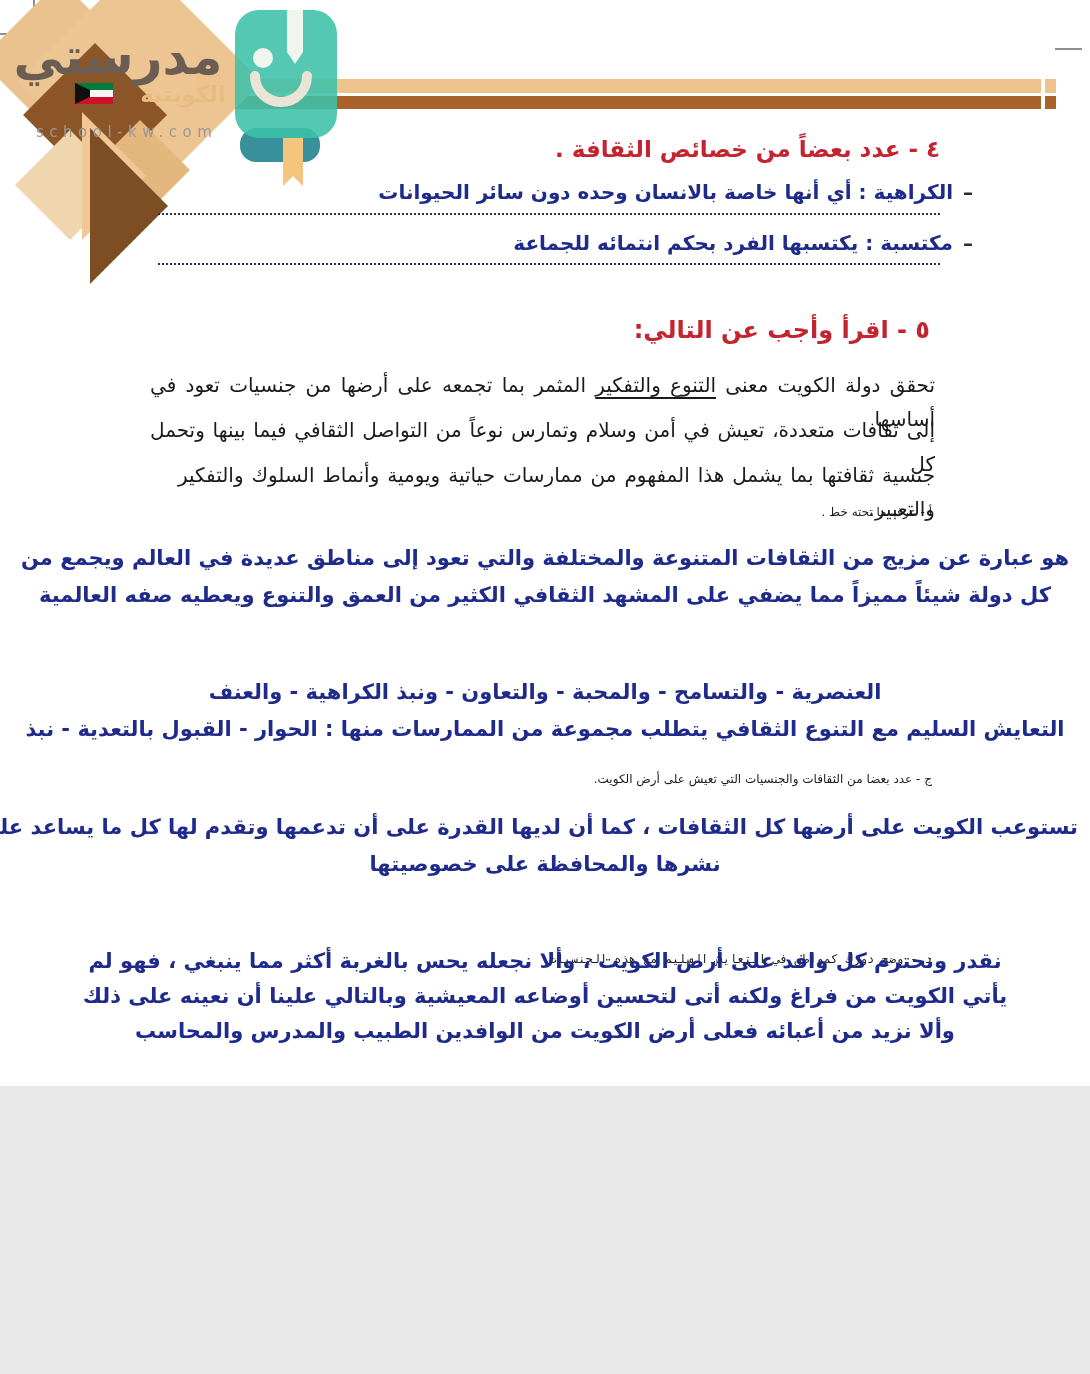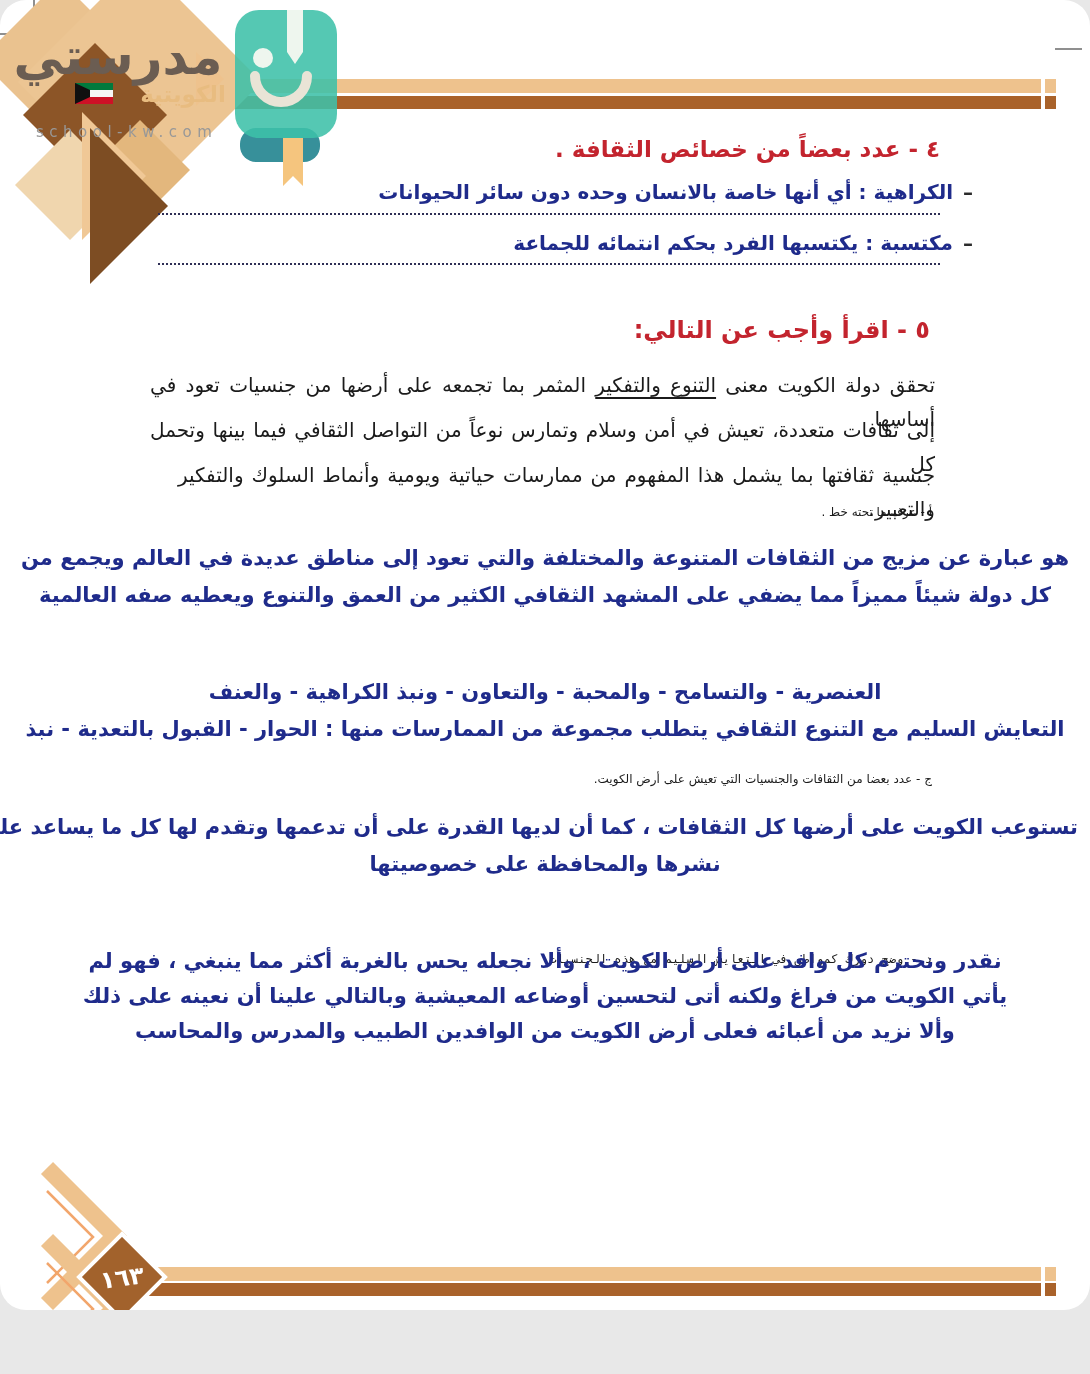--- a/index.html
+++ b/index.html
@@ -1,20 +1,19 @@
 <!DOCTYPE html>
 <html lang="ar"><head>
 <meta charset="utf-8">
 <style>
   html,body{margin:0;padding:0;background:#e8e8e8;}
   .page{
-    position:relative;width:1090px;height:1310px;margin:0 auto;
+    position:relative;width:1090px;height:1086px;margin:0 auto;
     background:#ffffff;overflow:hidden;
     font-family:"DejaVu Sans","Liberation Sans",sans-serif;
-    border-radius:26px;
   }
   .abs{position:absolute;}
   
   .mark{position:absolute;background:#8f8f8f;}
   
   .stripe{position:absolute;}
   .stripe.tan{background:var(--tan);}
   .stripe.brown{background:var(--brown);}
   
   .rtl{direction:rtl;unicode-bidi:embed;}

